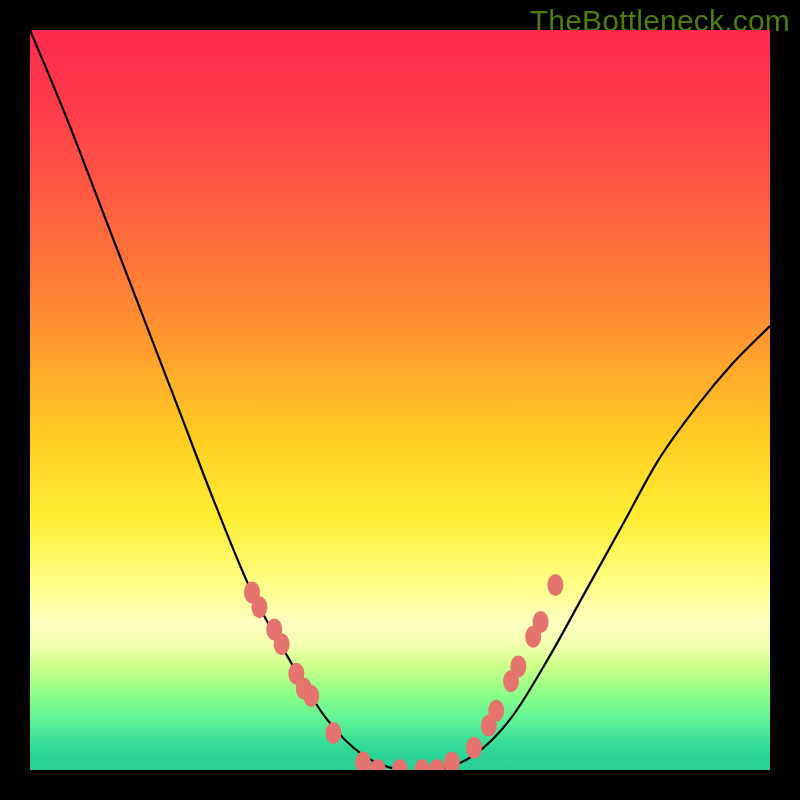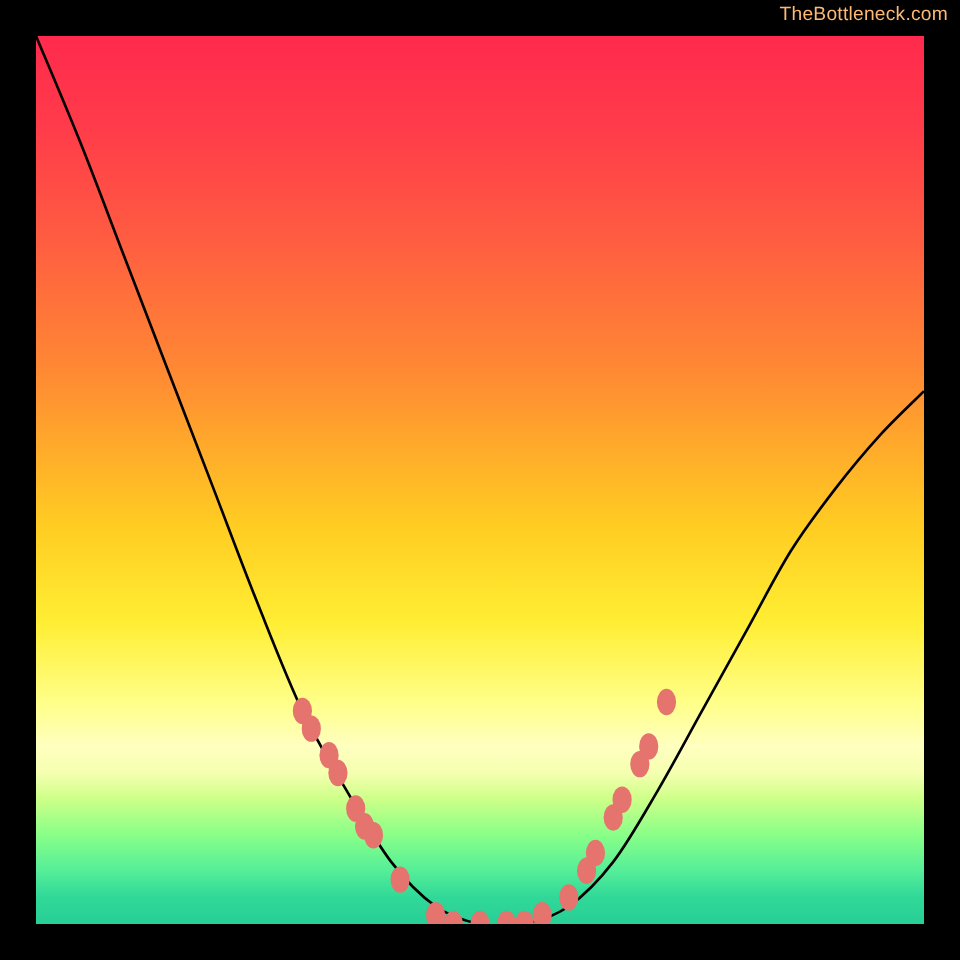--- a/index.html
+++ b/index.html
@@ -40,22 +40,22 @@
       #88ff88 90%,
       #55ee99 94%,
       #30d898 97%,
       #28cf96 100%
     );
   }
   .watermark {
     position: absolute;
     top: 4px;
     right: 10px;
-    color: #fdba74;
-    font-size: 16px;
+    color: #4d7c0f;
+    font-size: 30px;
     font-weight: 500;
     letter-spacing: 0.2px;
   }
   svg.curve {
     position: absolute;
     top: 0;
     left: 0;
     width: 740px;
     height: 740px;
   }

